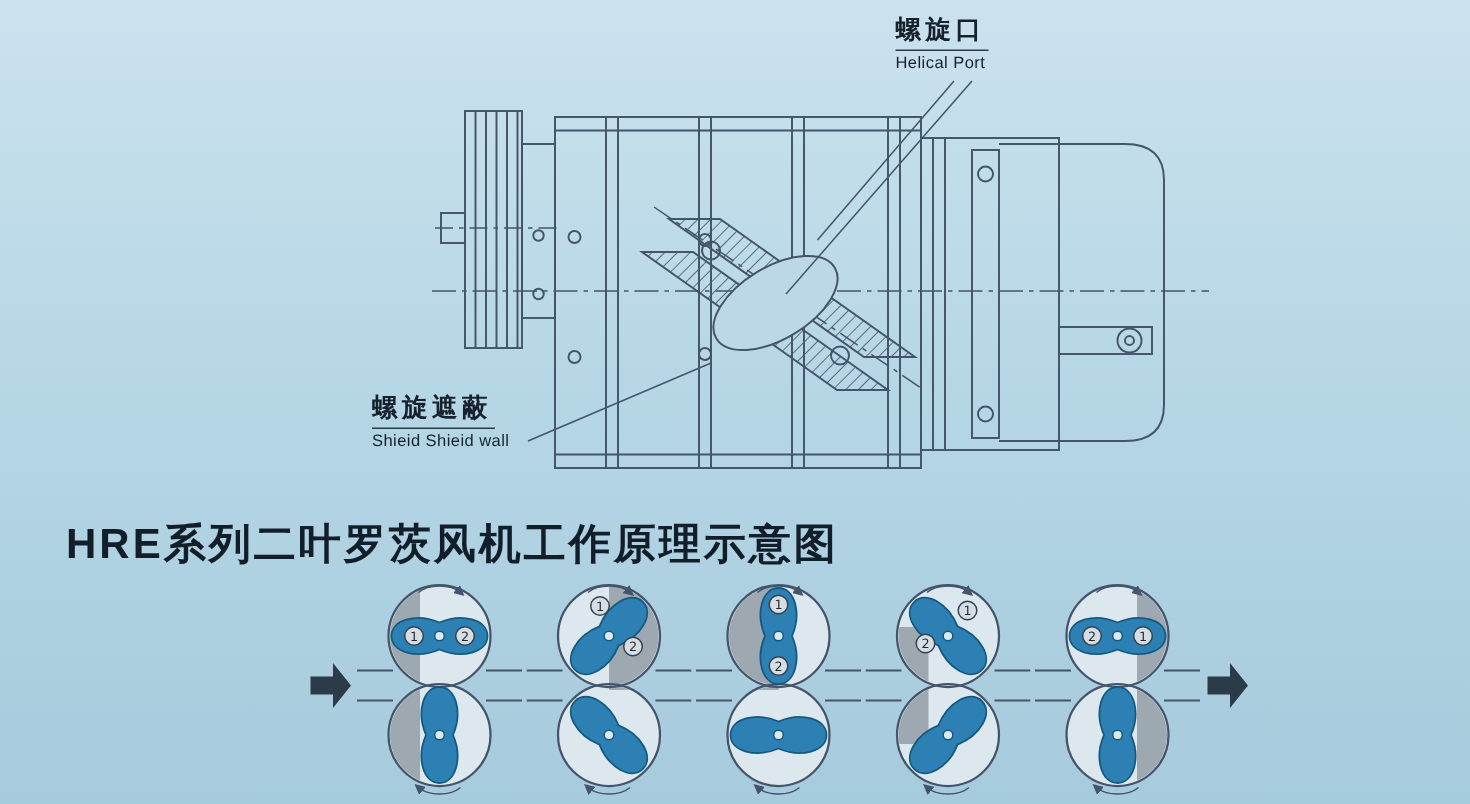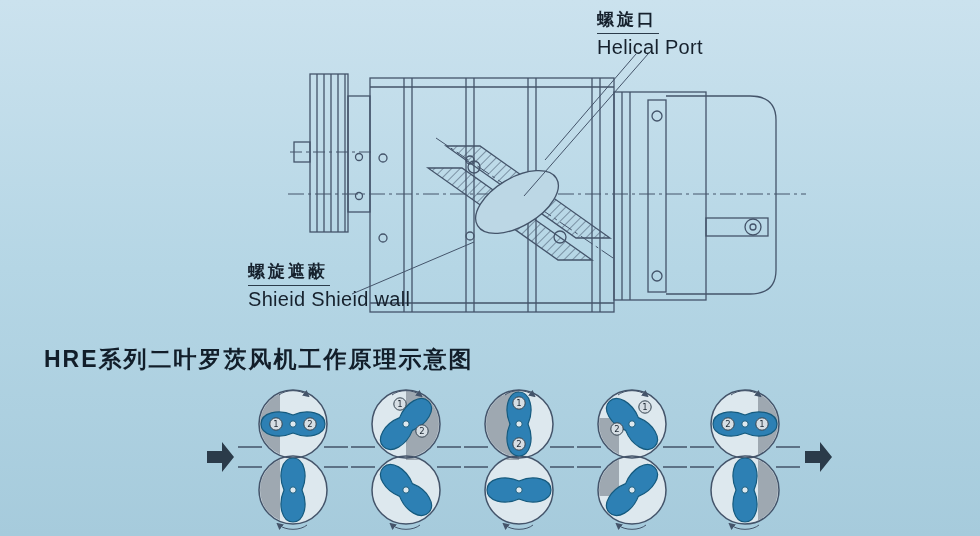--- a/index.html
+++ b/index.html
@@ -8,26 +8,26 @@
     background:linear-gradient(180deg,#cbe2ee 0%,#b5d6e5 50%,#a6cbdc 100%);
     font-family:"Liberation Sans", sans-serif;
     padding-left:16px;
   }
   .blueprint{position:absolute;left:0;top:0;z-index:1;}
   .label{position:absolute;z-index:3;color:#16212d;}
   .label .cn{
     display:inline-block;font-weight:700;font-size:17px;letter-spacing:3px;
     border-bottom:1.6px solid #2b3b4a;padding:0 2px 2px 0;
   }
-  .label .en{font-size:20px;margin-top:2px;letter-spacing:0.3px;}
+  .label .en{font-size:11px;margin-top:2px;letter-spacing:0.3px;}
   .helical-port{left:597px;top:8px;}
   .helical-shield{left:248px;top:260px;}
   .page-title{
     position:absolute;left:44px;top:344px;z-index:3;
-    font-size:23px;font-weight:700;letter-spacing:2px;color:#121e2a;
+    font-size:28px;font-weight:700;letter-spacing:2px;color:#121e2a;
   }
   .stages{
     position:absolute;left:205px;top:384px;z-index:2;
     display:flex;align-items:flex-start;gap:3px;
   }
 </style>
 </head>
 <body>
 
 <div class="canvas">

